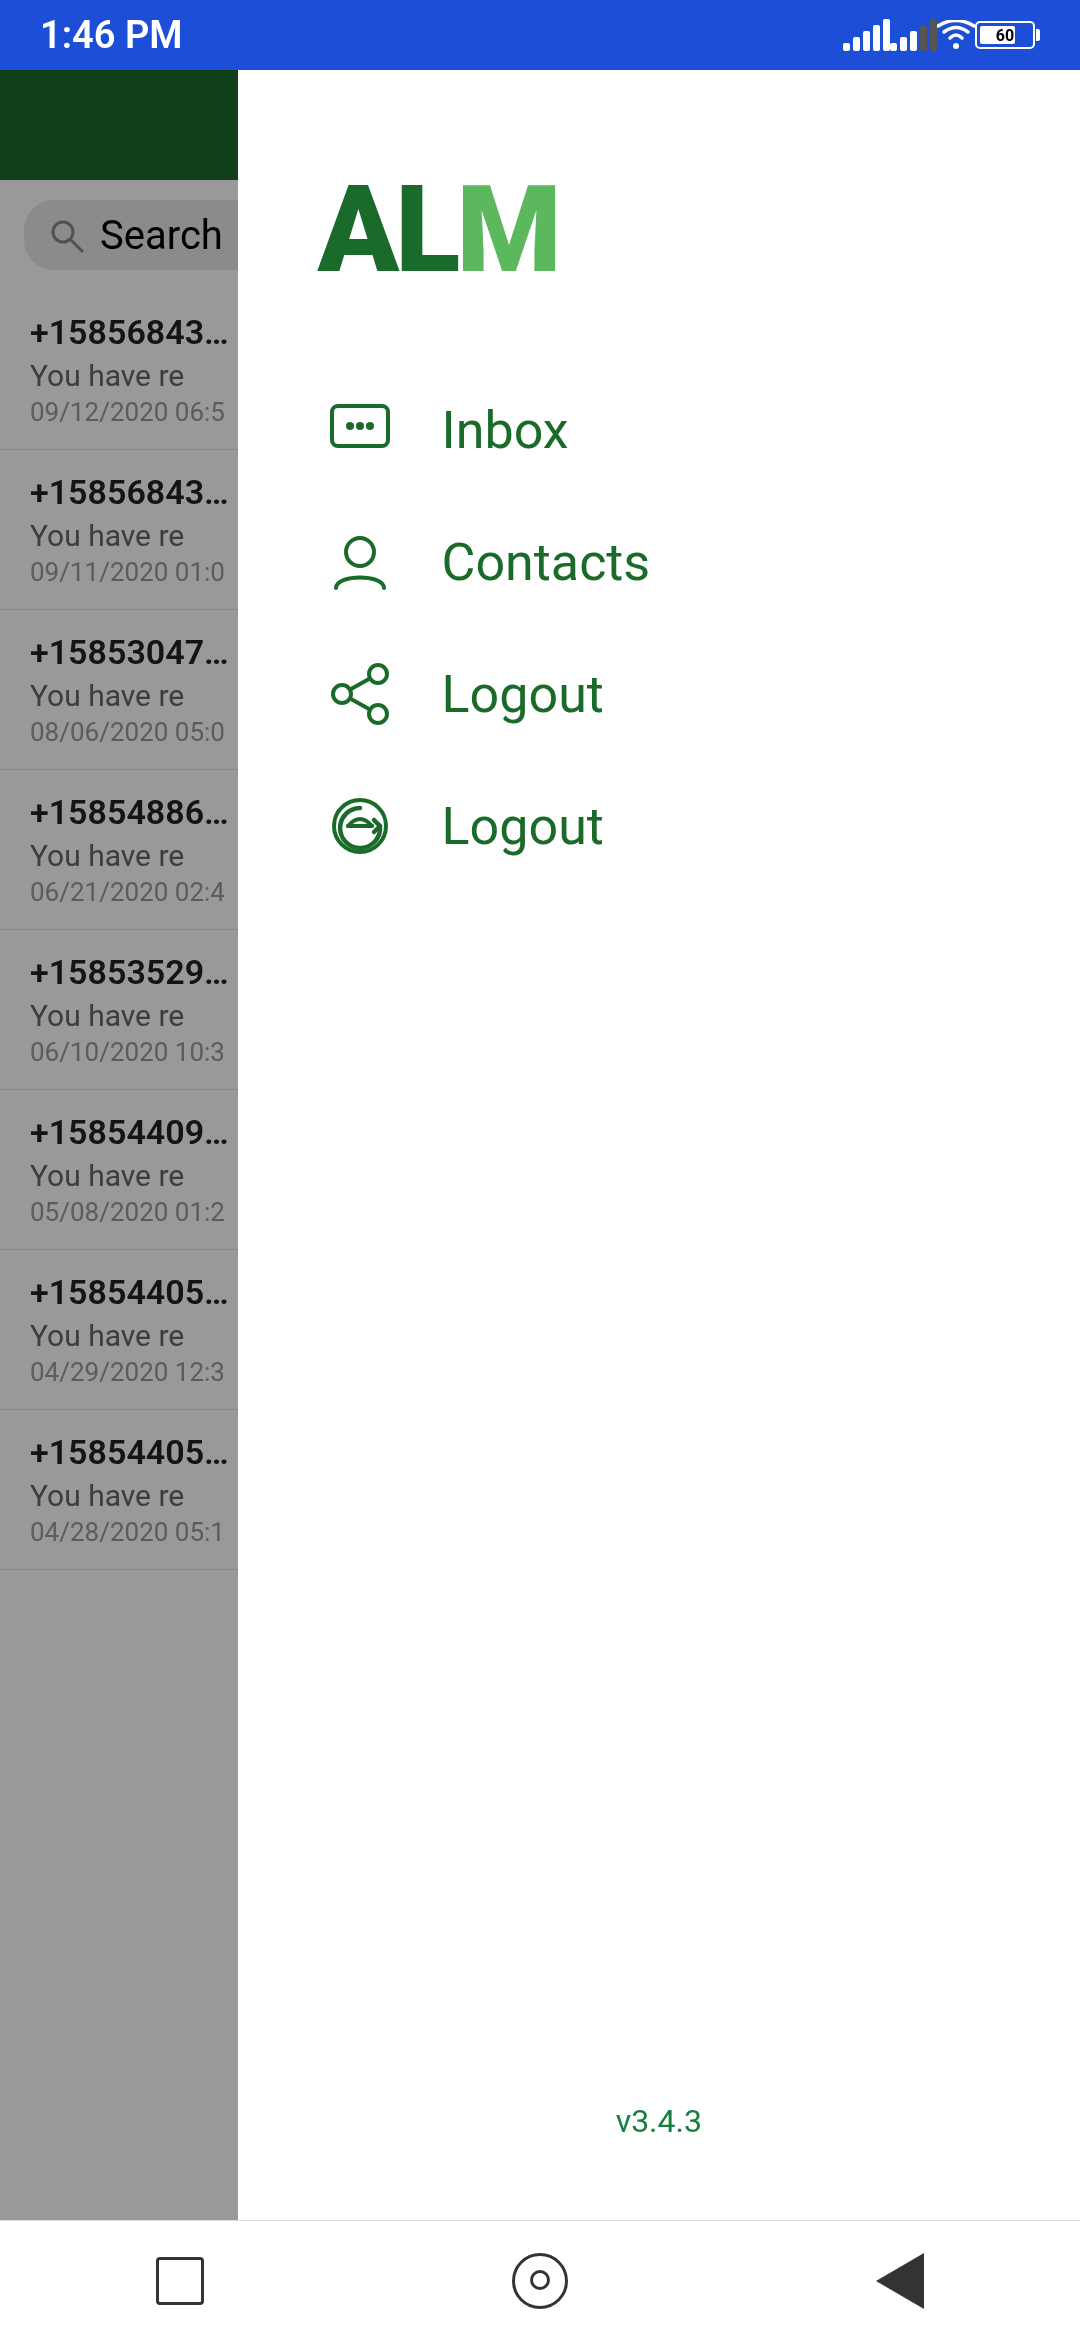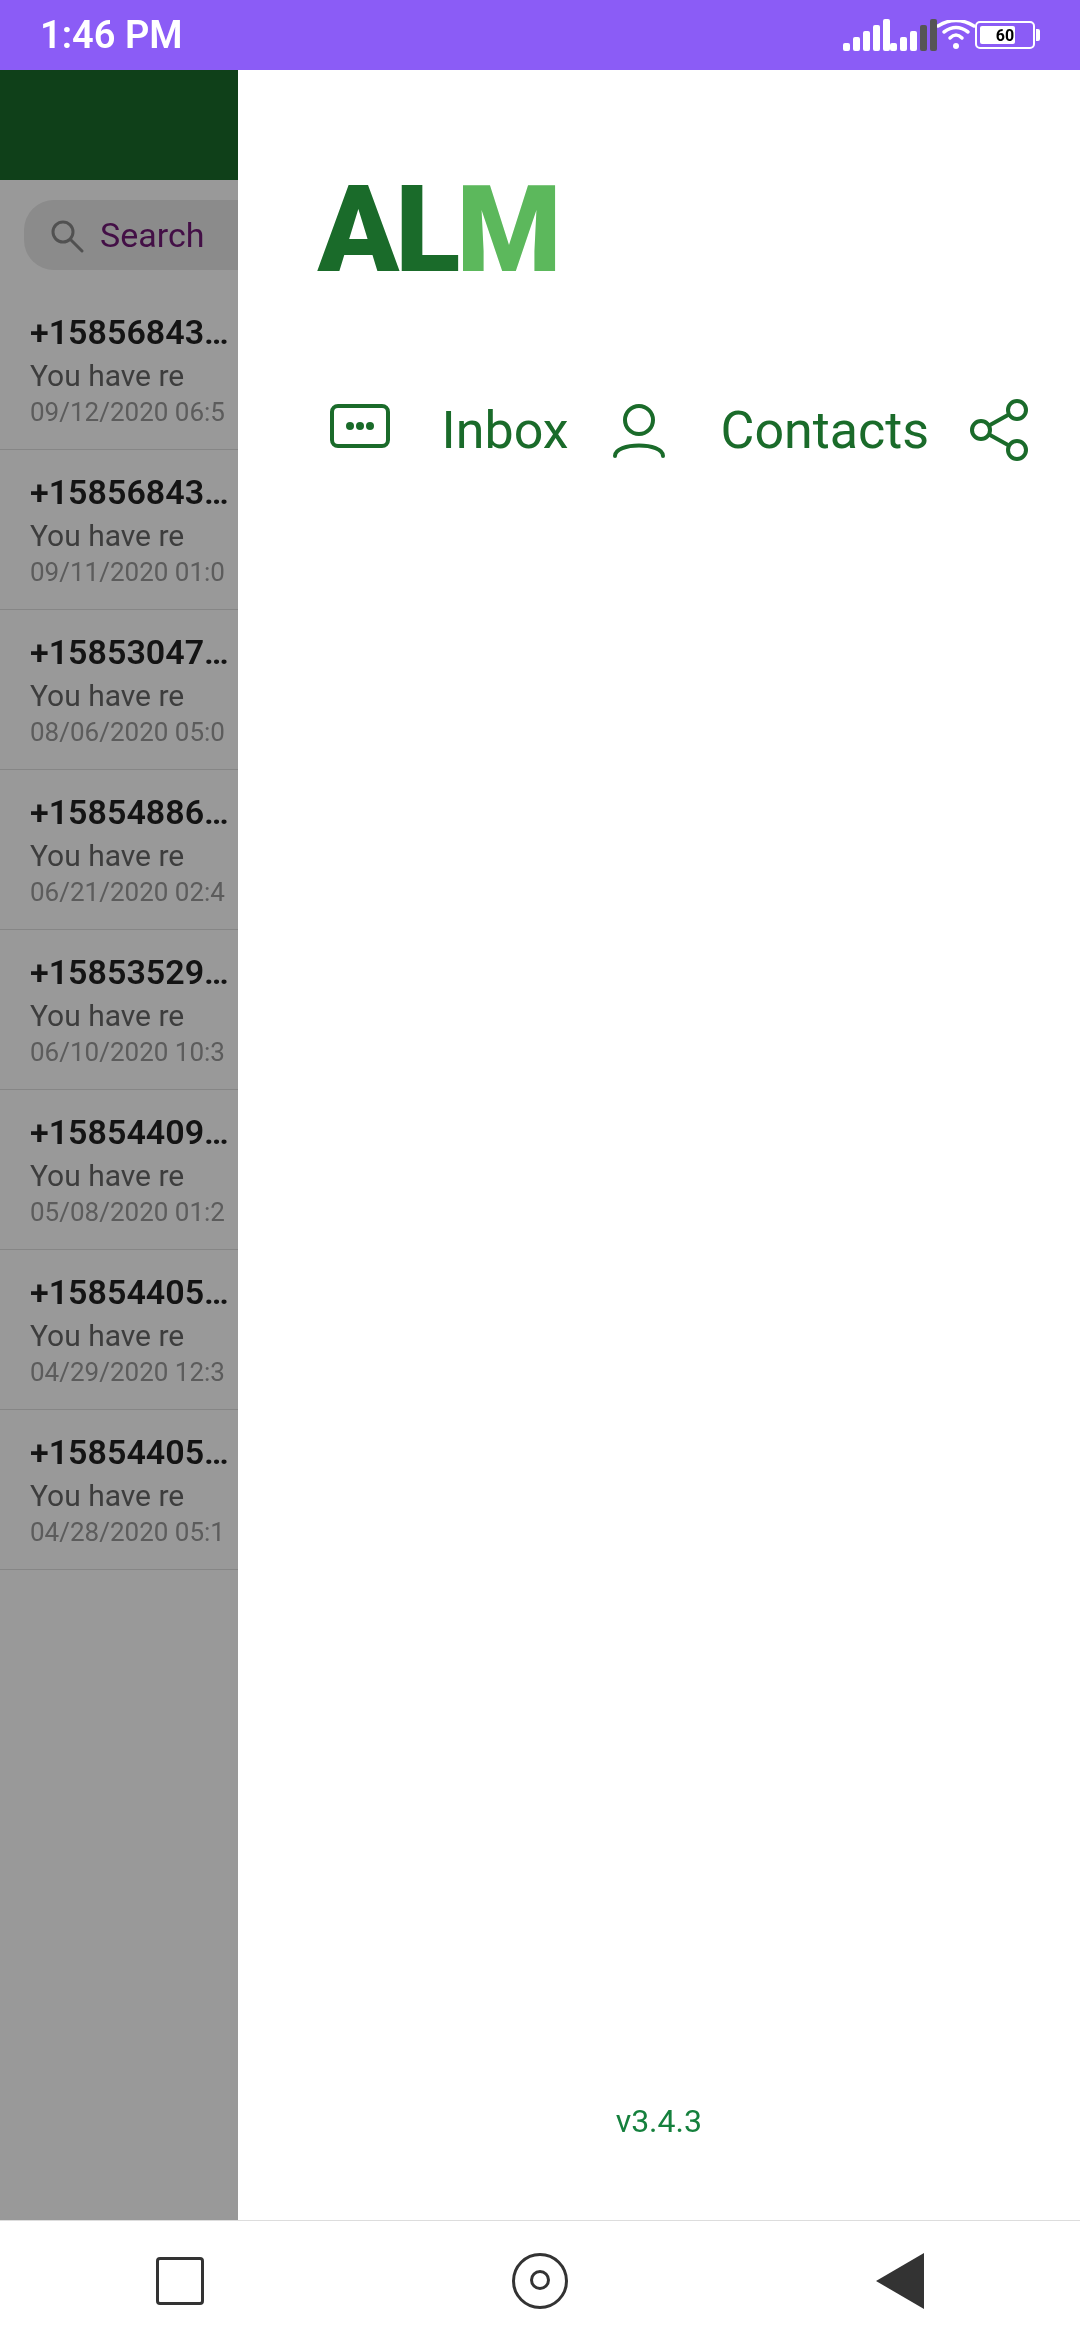--- a/index.html
+++ b/index.html
@@ -11,21 +11,21 @@
       background: #f5f5f5;
       font-family: 'Roboto', Arial, sans-serif;
       overflow: hidden;
       position: relative;
     }
 
     
     .status-bar {
       width: 100%;
       height: 70px;
-      background: #8b5cf6;
+      background: #1d4ed8;
       display: flex;
       align-items: center;
       justify-content: space-between;
       padding: 0 40px;
       position: relative;
       z-index: 100;
     }
 
     .status-time {
       color: #fff;
@@ -86,22 +86,22 @@
       background: #e8e8e8;
       border-radius: 30px;
       height: 70px;
       display: flex;
       align-items: center;
       padding: 0 24px;
       gap: 16px;
     }
 
     .search-placeholder {
-      color: #701a75;
-      font-size: 34px;
+      color: #000000;
+      font-size: 40px;
     }
 
     .inbox-list {
       overflow: hidden;
     }
 
     .inbox-item {
       padding: 22px 30px;
       border-bottom: 1px solid #e0e0e0;
     }
@@ -169,22 +169,22 @@
       color: #1a6b2a;
     }
 
     .logo-m {
       color: #5cb85c;
     }
 
     .menu-items {
       width: 100%;
       display: flex;
-      flex-direction: row;
-      gap: 18px;
+      flex-direction: column;
+      gap: 12px;
     }
 
     .menu-item {
       display: flex;
       align-items: center;
       gap: 50px;
       padding: 28px 10px;
       cursor: pointer;
     }
 

